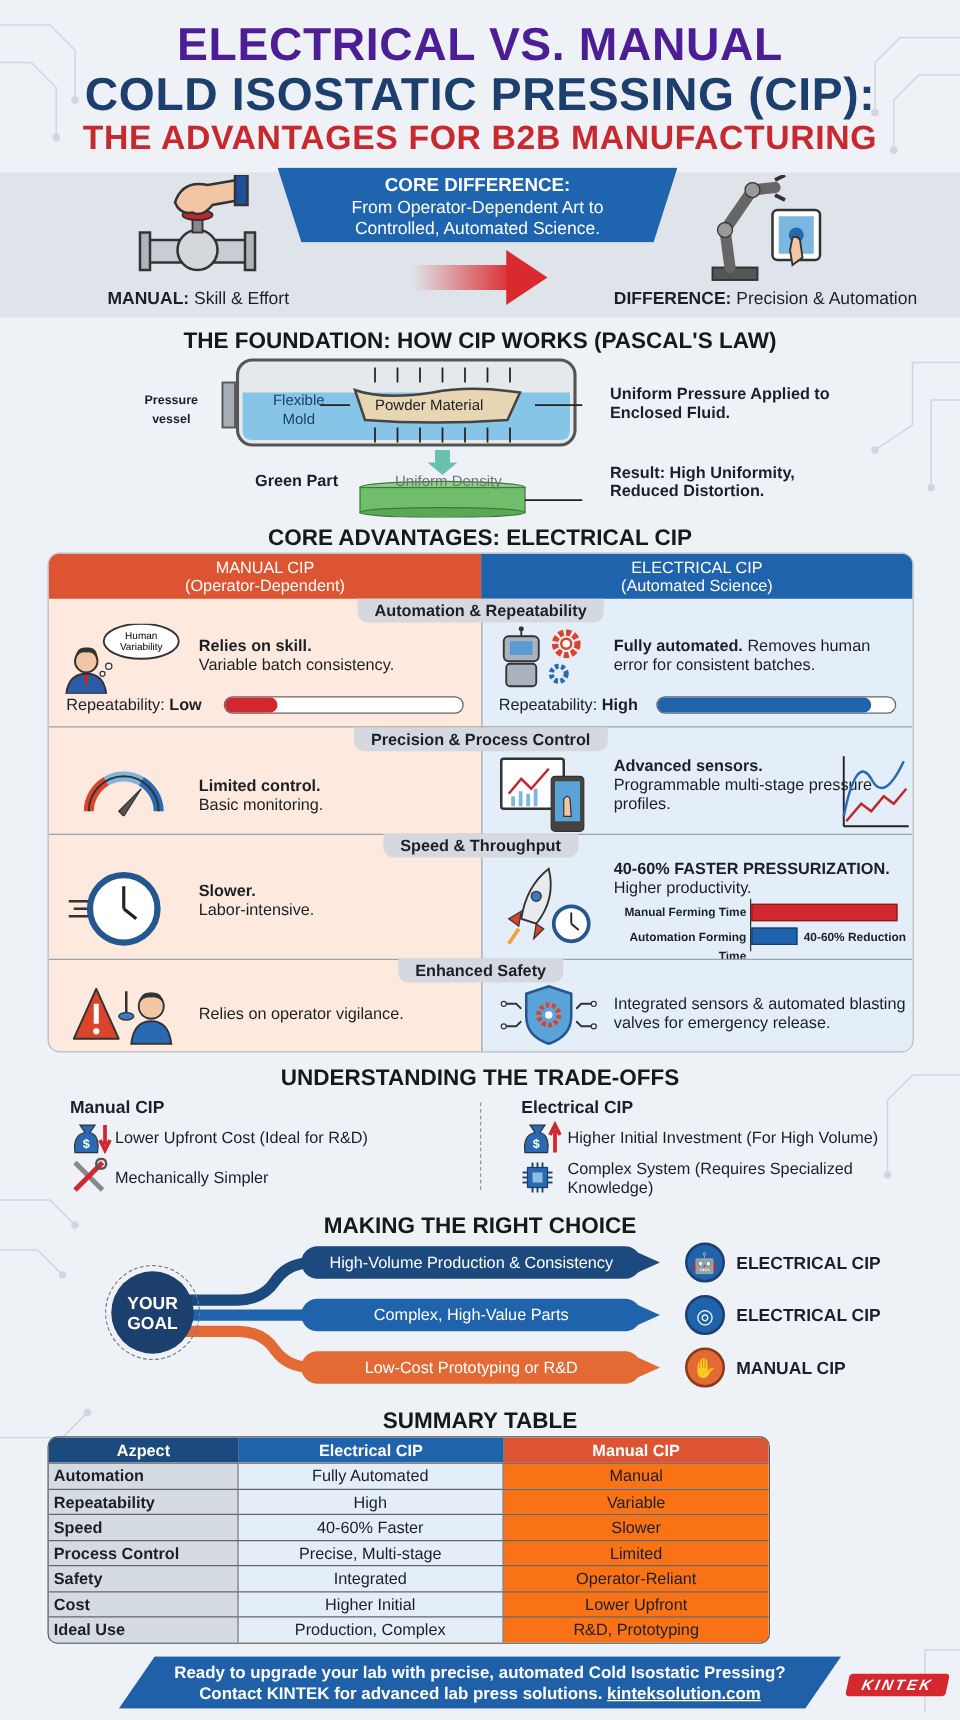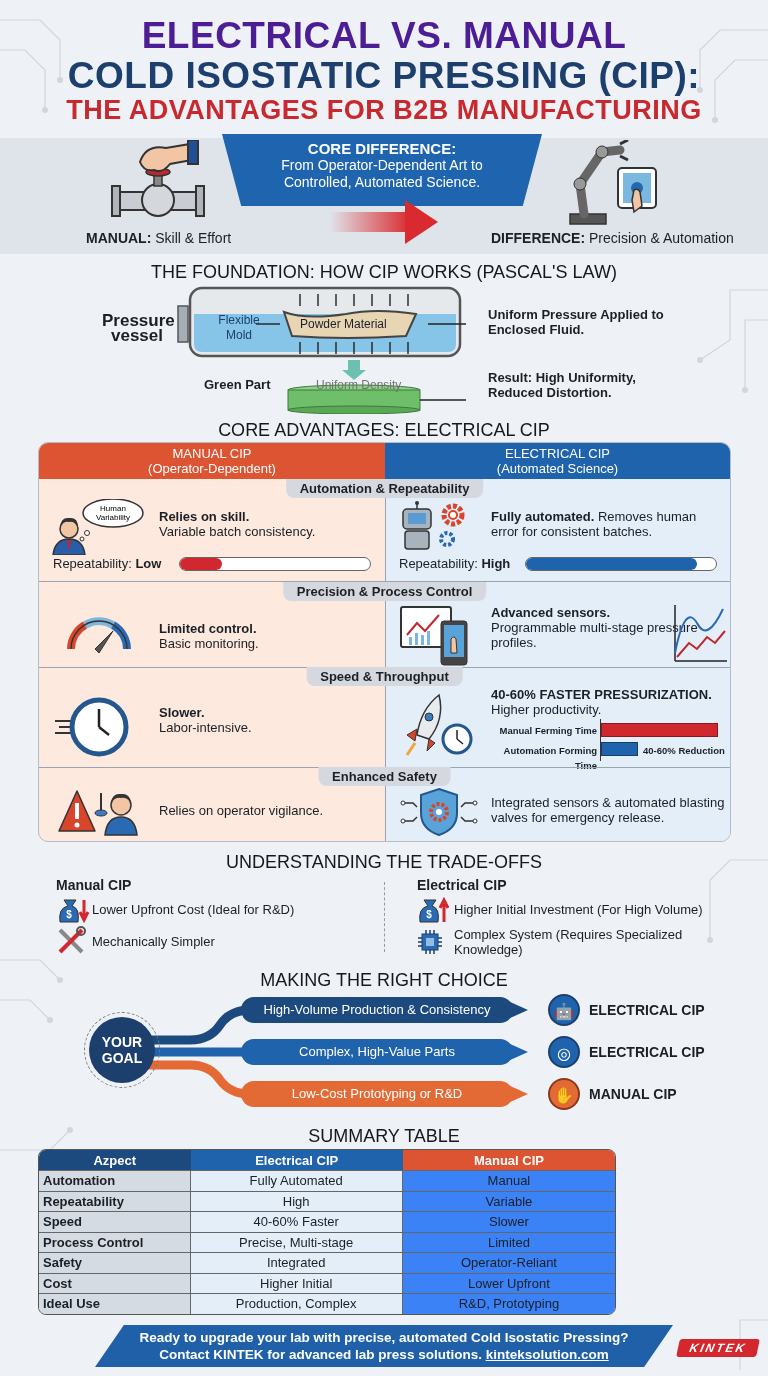--- a/index.html
+++ b/index.html
@@ -3,47 +3,47 @@
 <meta charset="utf-8">
 <style>
 *{box-sizing:border-box;margin:0;padding:0}
 body{width:768px;height:1376px;overflow:hidden;background:#eef2f6;font-family:"Liberation Sans",sans-serif;color:#1b1f26;position:relative}
 .bgcirc{position:absolute;inset:0;pointer-events:none}
 .title{position:absolute;left:0;right:0;text-align:center;font-weight:700;letter-spacing:.5px}
 .t1{top:16px;font-size:37px;color:#4c1d95;line-height:40px}
 .t2{top:56px;font-size:37px;color:#1d3f6e;line-height:40px}
 .t3{top:95px;font-size:27px;color:#c7292e;line-height:30px}
 .band{position:absolute;left:0;right:0;top:138px;height:116px;background:#dfe4ea}
-.core{position:absolute;left:222px;top:134px;width:320px;height:72px;background:#1f64ae;clip-path:polygon(0 0,100% 0,94% 100%,6% 100%);color:#fff;text-align:center;padding-top:6px}
+.core{position:absolute;left:222px;top:134px;width:320px;height:60px;background:#1f64ae;clip-path:polygon(0 0,100% 0,94% 100%,6% 100%);color:#fff;text-align:center;padding-top:6px}
 .core .h{font-weight:700;font-size:15px}
 .core .s{font-size:14px;line-height:17px}
 .lbl{position:absolute;font-size:14px}
 .lbl b{font-weight:700}
-.sect{position:absolute;left:0;right:0;text-align:center;font-weight:400;font-size:18px;color:#15181d}
+.sect{position:absolute;left:0;right:0;text-align:center;font-weight:700;font-size:18px;color:#15181d}
 .dlabel{position:absolute;font-size:13px;font-weight:700;color:#1b1f26;line-height:15px}
 .adv{position:absolute;left:38px;top:442px;width:693px;height:400px;border:1px solid #b4bcc6;border-radius:10px;overflow:hidden;background:#fde9dd}
 .adv .rcol{position:absolute;left:346px;top:0;right:0;bottom:0;background:#e3eef8;border-left:1px solid #9aa4b0}
 .adv .hl{position:absolute;left:0;top:0;width:346px;height:36px;background:#dd5433;color:#fff;text-align:center;font-size:13px;line-height:15px;padding-top:3px}
 .adv .hr{position:absolute;left:346px;top:0;right:0;height:36px;background:#1f63ad;color:#fff;text-align:center;font-size:13px;line-height:15px;padding-top:3px}
 .hsep{position:absolute;left:0;right:0;height:1px;background:#9aa4b0}
 .pill{position:absolute;left:50%;transform:translateX(-50%);background:#d5d9df;font-weight:700;font-size:13px;padding:2px 14px;border-radius:0 0 8px 8px;white-space:nowrap}
 .cell{position:absolute;font-size:13px;line-height:15px}
 .cell b{font-weight:700}
 .bar{position:absolute;height:14px;border:1px solid #666;border-radius:8px;background:#fff}
 .bar .f{height:100%;border-radius:8px}
 .trade{position:absolute;font-size:13px}
 .choice-pill{position:absolute;height:26px;border-radius:14px;color:#fff;font-weight:400;font-size:13px;text-align:center;line-height:26px}
 .cres{position:absolute;font-weight:700;font-size:14px}
 .cicon{position:absolute;width:32px;height:32px;border-radius:50%;color:#fff;text-align:center;line-height:32px;font-size:16px}
 table.sum{position:absolute;left:38px;top:1149px;width:578px;border-collapse:separate;border-spacing:0;border:1px solid #555;border-radius:8px;overflow:hidden;font-size:13px}
 table.sum th{height:20px;color:#fff;font-weight:700}
 table.sum td{height:20.5px;border-top:1px solid #666;text-align:center}
 table.sum td:first-child{text-align:left;padding-left:4px;font-weight:700;background:#d5dbe2;border-right:1px solid #666}
 table.sum td:nth-child(2){background:#e3eef8;border-right:1px solid #666}
-table.sum td:nth-child(3){background:#3b82f6}
+table.sum td:nth-child(3){background:#f97316}
 .cta{position:absolute;left:95px;top:1325px;width:578px;height:42px;background:#1f60a9;clip-path:polygon(5% 0,100% 0,95% 100%,0 100%);color:#fff;text-align:center;font-weight:700;font-size:13.5px;line-height:17px;padding-top:4px}
 .cta u{text-decoration:underline}
 .kintek{position:absolute;left:678px;top:1339px;width:80px;height:18px;background:#d4272e;color:#fff;font-weight:700;font-style:italic;font-size:12px;text-align:center;line-height:18px;letter-spacing:2px;transform:skewX(-12deg);border-radius:3px}
 svg{position:absolute}
 </style>
 </head>
 <body>
 
 <svg class="bgcirc" width="768" height="1376">
   <g stroke="#cfd6de" stroke-width="1.2" fill="none">
@@ -145,21 +145,21 @@
       <line x1="232" y1="58" x2="232" y2="70"></line>
   </g>
   <polygon points="172,76 184,76 184,86 190,86 178,96 166,86 172,86" fill="#6cc0b0"></polygon>
   <ellipse cx="178" cy="106" rx="66" ry="5" fill="#8fd08a" stroke="#3b7a3b"></ellipse>
   <rect x="112" y="106" width="132" height="20" fill="#6fbf6a" stroke="#3b7a3b"></rect>
   <ellipse cx="178" cy="126" rx="66" ry="4" fill="#5aa856" stroke="#3b7a3b"></ellipse>
   <line x1="80" y1="40" x2="104" y2="40" stroke="#222" stroke-width="1.4"></line>
   <line x1="252" y1="40" x2="290" y2="40" stroke="#222" stroke-width="1.4"></line>
   <line x1="244" y1="116" x2="290" y2="116" stroke="#222" stroke-width="1.4"></line>
 </svg>
-<div class="dlabel" style="left:102px;top:313px;width:70px;text-align:center;font-size:17px">Pressure vessel</div>
+<div class="dlabel" style="left:102px;top:313px;width:70px;text-align:center;font-size:10px">Pressure vessel</div>
 <div class="dlabel" style="left:214px;top:313px;width:50px;text-align:center;font-weight:400;font-size:12px;color:#1d3f6e">Flexible Mold</div>
 <div class="dlabel" style="left:300px;top:317px;font-weight:400;font-size:12px">Powder Material</div>
 <div class="dlabel" style="left:488px;top:307px;width:190px">Uniform Pressure Applied to Enclosed Fluid.</div>
 <div class="dlabel" style="left:204px;top:377px">Green Part</div>
 <div class="dlabel" style="left:316px;top:378px;font-weight:400;font-size:12px;color:#737373">Uniform Density</div>
 <div class="dlabel" style="left:488px;top:370px;width:190px">Result: High Uniformity, Reduced Distortion.</div>
 
 <div class="sect" style="top:420px">CORE ADVANTAGES: ELECTRICAL CIP</div>
 
 <div class="adv">

